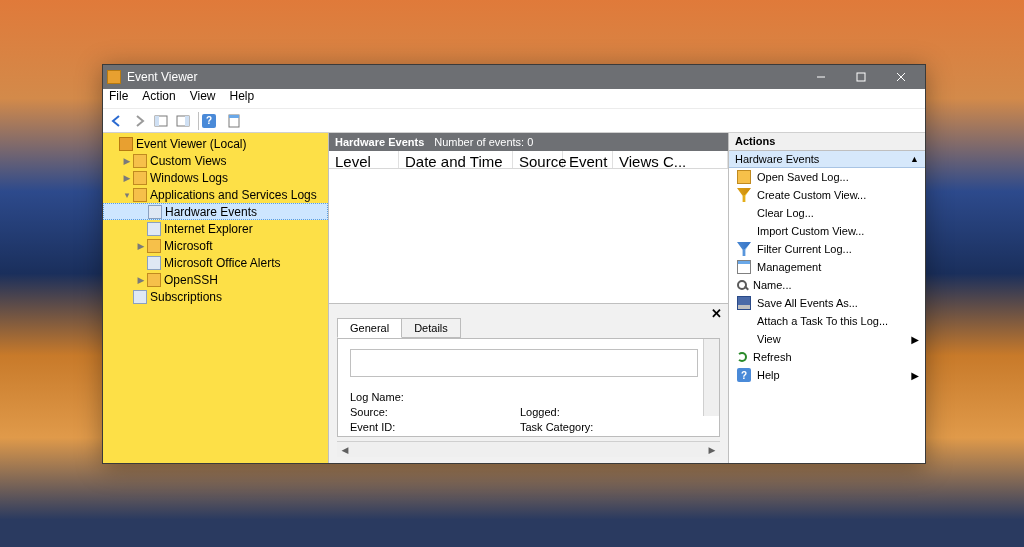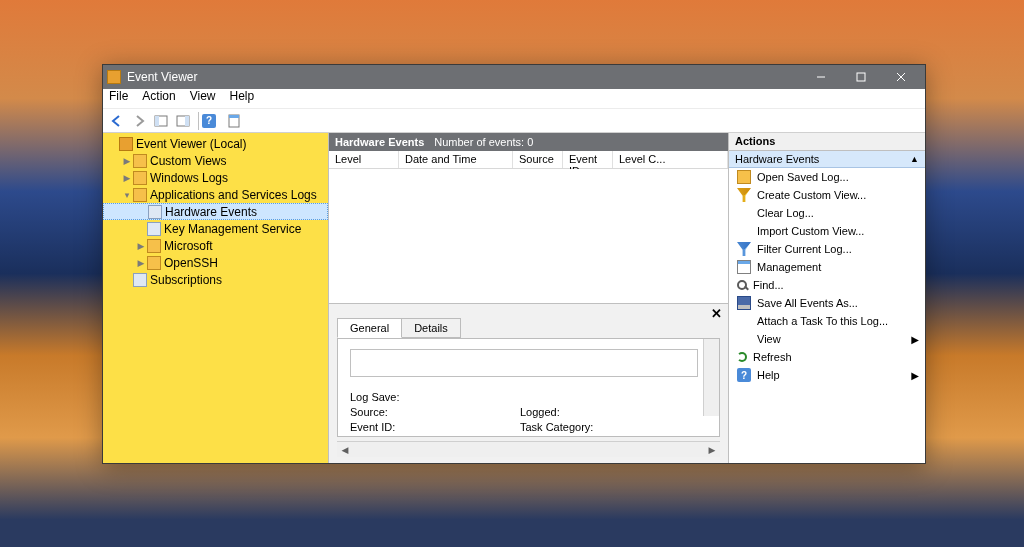--- a/index.html
+++ b/index.html
@@ -22,21 +22,21 @@
   .tw { width:12px; height:12px; display:flex; align-items:center; justify-content:center; color:#7a7a7a; font-size:9px; }
   .nico { width:14px; height:14px; margin:0 3px 0 0; flex:none; }
   .ic-folder { background:#f6c04a; border:1px solid #c08a20; }
   .ic-log { background:#dfe8f4; border:1px solid #8aa0c0; }
   .ic-root { background:#e8a030; border:1px solid #b87a10; }
   .pad0 { padding-left:4px; } .pad1 { padding-left:18px; } .pad2 { padding-left:32px; }
   
   .center { flex:1; display:flex; flex-direction:column; border-right:1px solid #bfbfbf; min-width:0; }
   .chdr { height:18px; background:#6e7074; color:#fff; display:flex; align-items:center; padding:0 6px; font-size:11px; }
   .chdr b { font-weight:600; margin-right:10px; }
-  .listhdr { height:18px; background:#fff; border-bottom:1px solid #d8d8d8; display:flex; font-size:11px; color:#000; }
+  .listhdr { height:18px; background:#fff; border-bottom:1px solid #d8d8d8; display:flex; font-size:15px; color:#000; }
   .listhdr > div { border-right:1px solid #e0e0e0; padding:2px 6px; }
   .listbody { flex:1; background:#fff; }
   .detail { height:160px; background:#f1f1f1; border-top:1px solid #bfbfbf; position:relative; display:flex; flex-direction:column; }
   .closex { position:absolute; right:6px; top:2px; font-size:13px; font-weight:bold; cursor:pointer; }
   .tabs { display:flex; margin:14px 0 0 8px; }
   .tab { padding:3px 12px; background:#f1f1f1; border:1px solid #bcbcbc; font-size:11px; margin-right:-1px; }
   .tab.active { background:#fff; border-bottom:1px solid #fff; position:relative; z-index:2; }
   .tabbody { flex:1; margin:0 8px 4px 8px; background:#fff; border:1px solid #bcbcbc; padding:10px 10px 2px 12px; position:relative; overflow:hidden; }
   .txtbox { width:97%; height:28px; border:1px solid #c0c0c0; background:#fff; margin-bottom:14px; }
   .drow { display:flex; font-size:11px; margin-bottom:3px; }
@@ -154,26 +154,31 @@
           <span>Applications and Services Logs</span>
         </div>
       <div class="node pad2 sel">
           <span class="tw"></span>
           <span class="nico ic-log"></span>
           <span>Hardware Events</span>
         </div>
       <div class="node pad2">
           <span class="tw"></span>
           <span class="nico ic-log"></span>
-          <span>Key Management Service</span>
+          <span>Internet Explorer</span>
         </div>
       <div class="node pad2">
           <span class="tw">▶</span>
           <span class="nico ic-folder"></span>
           <span>Microsoft</span>
+        </div>
+      <div class="node pad2">
+          <span class="tw"></span>
+          <span class="nico ic-log"></span>
+          <span>Microsoft Office Alerts</span>
         </div>
       <div class="node pad2">
           <span class="tw">▶</span>
           <span class="nico ic-folder"></span>
           <span>OpenSSH</span>
         </div>
       <div class="node pad1">
           <span class="tw"></span>
           <span class="nico ic-log"></span>
           <span>Subscriptions</span>
@@ -183,34 +188,34 @@
     <div class="center">
       <div class="chdr">
         <b>Hardware Events</b>
         <span>Number of events: 0</span>
       </div>
       <div class="listhdr">
         <div style="width:70px">Level</div>
         <div style="width:114px">Date and Time</div>
         <div style="width:50px">Source</div>
         <div style="width:50px">Event ID</div>
-        <div style="flex:1">Level C...</div>
+        <div style="flex:1">Views C...</div>
       </div>
       <div class="listbody"></div>
 
       <div class="detail">
         <div class="closex">✕</div>
         <div class="tabs">
           <div class="tab active">General</div>
           <div class="tab">Details</div>
         </div>
         <div class="tabbody">
           <div class="txtbox"></div>
           <div class="drow">
-              <div>Log Save:</div>
+              <div>Log Name:</div>
               <div></div>
             </div>
           <div class="drow">
               <div>Source:</div>
               <div>Logged:</div>
             </div>
           <div class="drow">
               <div>Event ID:</div>
               <div>Task Category:</div>
             </div>
@@ -249,21 +254,21 @@
       <div class="aitem">
           <span class="aico ic-funnelB"></span>
           <span>Filter Current Log...</span>
         </div>
       <div class="aitem">
           <span class="aico ic-prop"></span>
           <span>Management</span>
         </div>
       <div class="aitem">
           <span class="aico ic-find"></span>
-          <span>Find...</span>
+          <span>Name...</span>
         </div>
       <div class="aitem">
           <span class="aico ic-save"></span>
           <span>Save All Events As...</span>
         </div>
       <div class="aitem">
           <span class="aico"></span>
           <span>Attach a Task To this Log...</span>
         </div>
       <div class="aitem">

